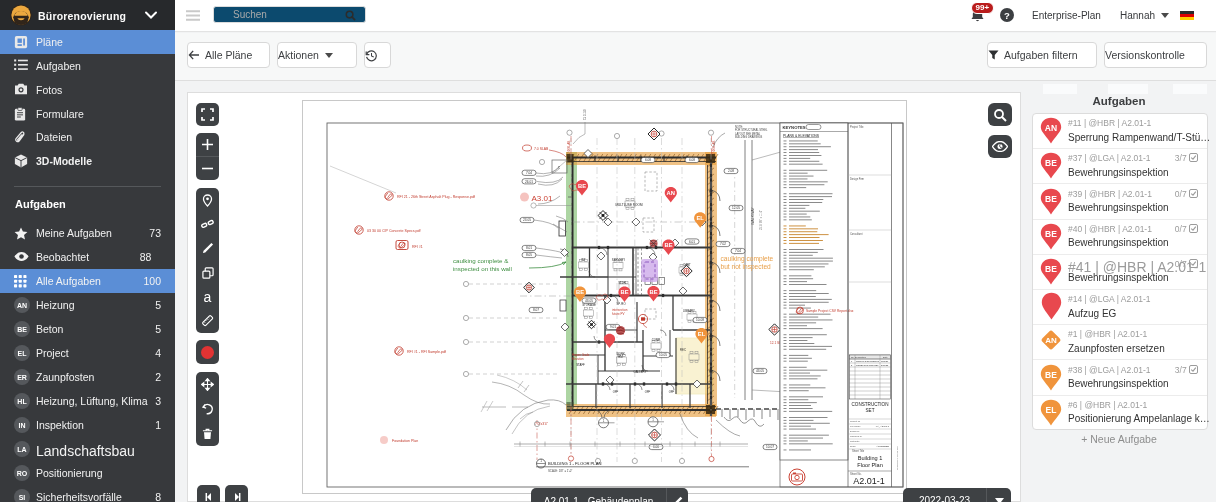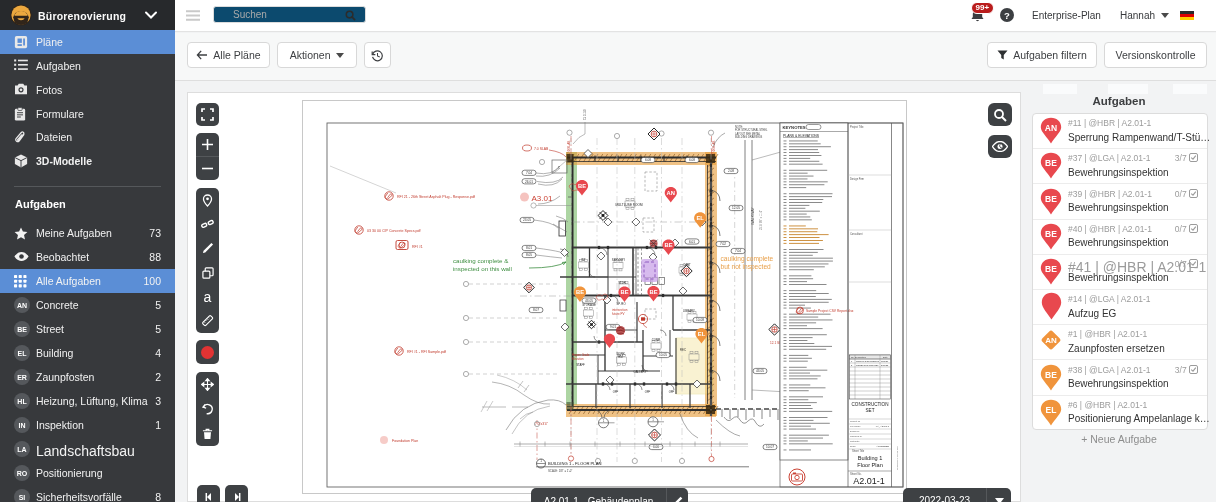--- a/index.html
+++ b/index.html
@@ -1,18 +1,18 @@
 <!DOCTYPE html>
 <html><head><meta charset="utf-8">
 <style>
 *{margin:0;padding:0;box-sizing:border-box}
 html,body{width:1216px;height:502px;overflow:hidden}
 body{font-family:"Liberation Sans",sans-serif;background:#f2f3f4;position:relative}
 .abs{position:absolute}
-.btn{display:inline-flex;align-items:center;justify-content:center;background:#fff;border:1px solid #d8d8d8;border-radius:4px;color:#3e4043;font-size:10.5px;white-space:nowrap}
+.btn{display:inline-flex;align-items:center;background:#fff;border:1px solid #d8d8d8;border-radius:4px;color:#3e4043;font-size:10.5px;white-space:nowrap}
 .dkb{position:absolute;background:#3e4144;border-radius:5px;color:#fff;display:flex;align-items:center;justify-content:center}
 svg{display:block}
 </style></head><body>
 
 <div class="abs" style="left:0;top:0;width:175px;height:30px;background:#27292c;"></div>
 
 <div class="abs" style="left:10px;top:4px;width:22px;height:22px;">
 <svg width="22" height="22" viewBox="0 0 24 24">
       <circle cx="12" cy="12" r="11.5" fill="#31251a"></circle>
       <circle cx="12" cy="12" r="10.5" fill="#eca83f"></circle>
@@ -171,21 +171,21 @@
 <div class="abs" style="left:36px;top:226.5px;font-size:10.5px;color:#f2f2f2;">Meine Aufgaben</div>
 <div class="abs" style="left:130px;top:226.5px;width:31px;text-align:right;font-size:10.5px;color:#f2f2f2;">73</div>
 
 <div class="abs" style="left:14px;top:251px;">
     <svg width="15" height="11" viewBox="0 0 17 12">
       <path d="M0.5 6 C3 2 6 0.8 8.5 0.8 C11 0.8 14 2 16.5 6 C14 10 11 11.2 8.5 11.2 C6 11.2 3 10 0.5 6 Z" fill="#f2f2f2"></path>
       <circle cx="8.5" cy="6" r="2.6" fill="#37393c"></circle>
     </svg>
   </div>
 <div class="abs" style="left:36px;top:250.5px;font-size:10.5px;color:#f2f2f2;">Beobachtet</div>
-<div class="abs" style="left:130px;top:250.5px;width:31px;text-align:right;font-size:10.5px;color:#f2f2f2;">88</div>
+<div class="abs" style="left:130px;top:250.5px;width:31px;text-align:center;font-size:10.5px;color:#f2f2f2;">88</div>
 
 <div class="abs" style="left:0;top:269px;width:175px;height:24px;background:#5b8ed6;"></div>
 
 <div class="abs" style="left:14px;top:275px;">
     <svg width="13" height="13" viewBox="0 0 15 15">
       <g fill="#fff">
         <rect x="0.0" y="0.0" width="3.6" height="3.6" rx="0.8"></rect>
         <rect x="5.4" y="0.0" width="3.6" height="3.6" rx="0.8"></rect>
         <rect x="10.8" y="0.0" width="3.6" height="3.6" rx="0.8"></rect>
         <rect x="0.0" y="5.4" width="3.6" height="3.6" rx="0.8"></rect>
@@ -194,29 +194,29 @@
         <rect x="0.0" y="10.8" width="3.6" height="3.6" rx="0.8"></rect>
         <rect x="5.4" y="10.8" width="3.6" height="3.6" rx="0.8"></rect>
         <rect x="10.8" y="10.8" width="3.6" height="3.6" rx="0.8"></rect>
       </g>
     </svg>
   </div>
 <div class="abs" style="left:36px;top:274.5px;font-size:10.5px;color:#f2f2f2;">Alle Aufgaben</div>
 <div class="abs" style="left:130px;top:274.5px;width:31px;text-align:right;font-size:10.5px;color:#f2f2f2;">100</div>
 
 <div class="abs" style="left:14px;top:297px;width:16px;height:16px;border-radius:50%;background:#55585c;color:#fff;font-size:7px;font-weight:bold;display:flex;align-items:center;justify-content:center;">AN</div>
-<div class="abs" style="left:36px;top:298.5px;font-size:10.5px;color:#f2f2f2;white-space:nowrap;">Concrete</div>
+<div class="abs" style="left:36px;top:298.5px;font-size:10.5px;color:#f2f2f2;white-space:nowrap;">Heizung</div>
 <div class="abs" style="left:130px;top:298.5px;width:31px;text-align:right;font-size:10.5px;color:#f2f2f2;">5</div>
 
 <div class="abs" style="left:14px;top:321px;width:16px;height:16px;border-radius:50%;background:#55585c;color:#fff;font-size:7px;font-weight:bold;display:flex;align-items:center;justify-content:center;">BE</div>
-<div class="abs" style="left:36px;top:322.5px;font-size:10.5px;color:#f2f2f2;white-space:nowrap;">Street</div>
+<div class="abs" style="left:36px;top:322.5px;font-size:10.5px;color:#f2f2f2;white-space:nowrap;">Beton</div>
 <div class="abs" style="left:130px;top:322.5px;width:31px;text-align:right;font-size:10.5px;color:#f2f2f2;">5</div>
 
 <div class="abs" style="left:14px;top:345px;width:16px;height:16px;border-radius:50%;background:#55585c;color:#fff;font-size:7px;font-weight:bold;display:flex;align-items:center;justify-content:center;">EL</div>
-<div class="abs" style="left:36px;top:346.5px;font-size:10.5px;color:#f2f2f2;white-space:nowrap;">Building</div>
+<div class="abs" style="left:36px;top:346.5px;font-size:10.5px;color:#f2f2f2;white-space:nowrap;">Project</div>
 <div class="abs" style="left:130px;top:346.5px;width:31px;text-align:right;font-size:10.5px;color:#f2f2f2;">4</div>
 
 <div class="abs" style="left:14px;top:369px;width:16px;height:16px;border-radius:50%;background:#55585c;color:#fff;font-size:7px;font-weight:bold;display:flex;align-items:center;justify-content:center;">ER</div>
 <div class="abs" style="left:36px;top:370.5px;font-size:10.5px;color:#f2f2f2;white-space:nowrap;">Zaunpfosten</div>
 <div class="abs" style="left:130px;top:370.5px;width:31px;text-align:right;font-size:10.5px;color:#f2f2f2;">2</div>
 
 <div class="abs" style="left:14px;top:393px;width:16px;height:16px;border-radius:50%;background:#55585c;color:#fff;font-size:7px;font-weight:bold;display:flex;align-items:center;justify-content:center;">HL</div>
 <div class="abs" style="left:36px;top:394.5px;font-size:10.5px;color:#f2f2f2;white-space:nowrap;">Heizung, Lüftung, Klima</div>
 <div class="abs" style="left:130px;top:394.5px;width:31px;text-align:right;font-size:10.5px;color:#f2f2f2;">3</div>
 

